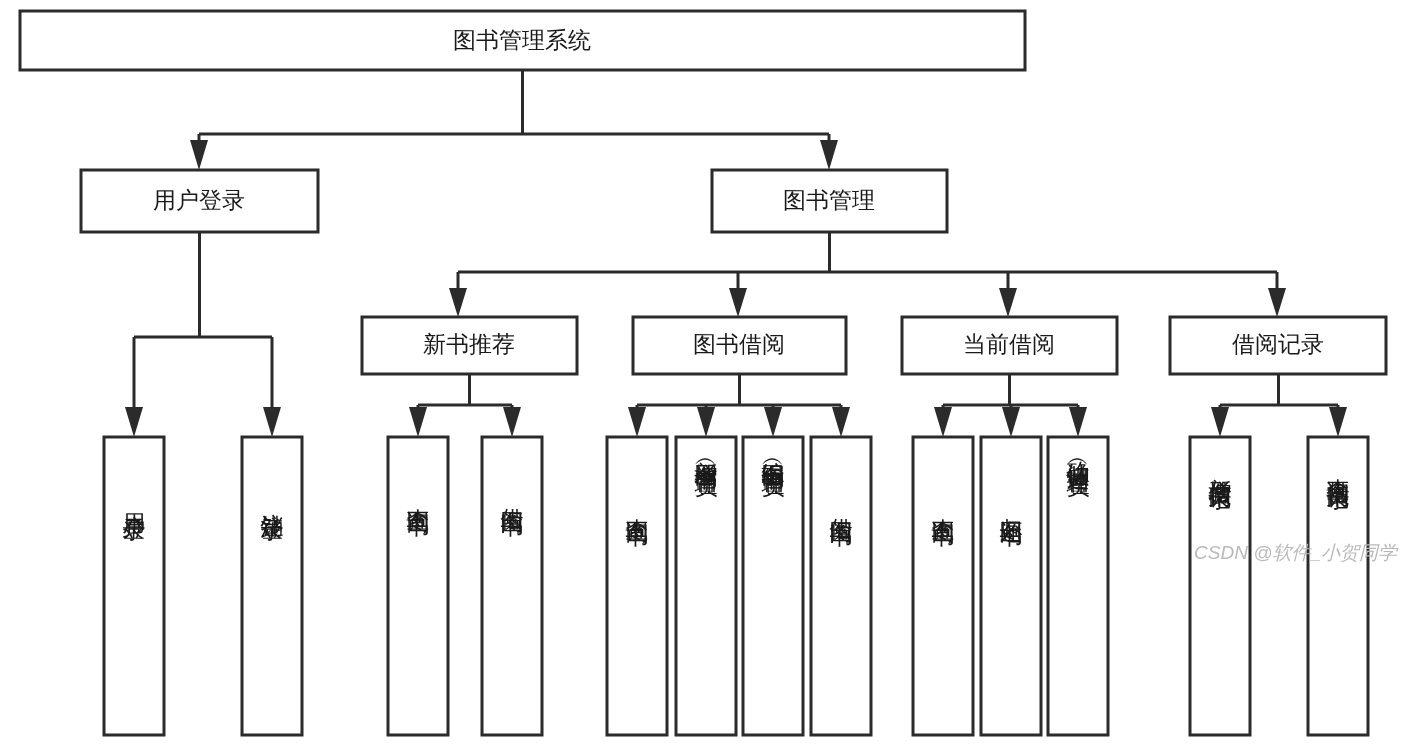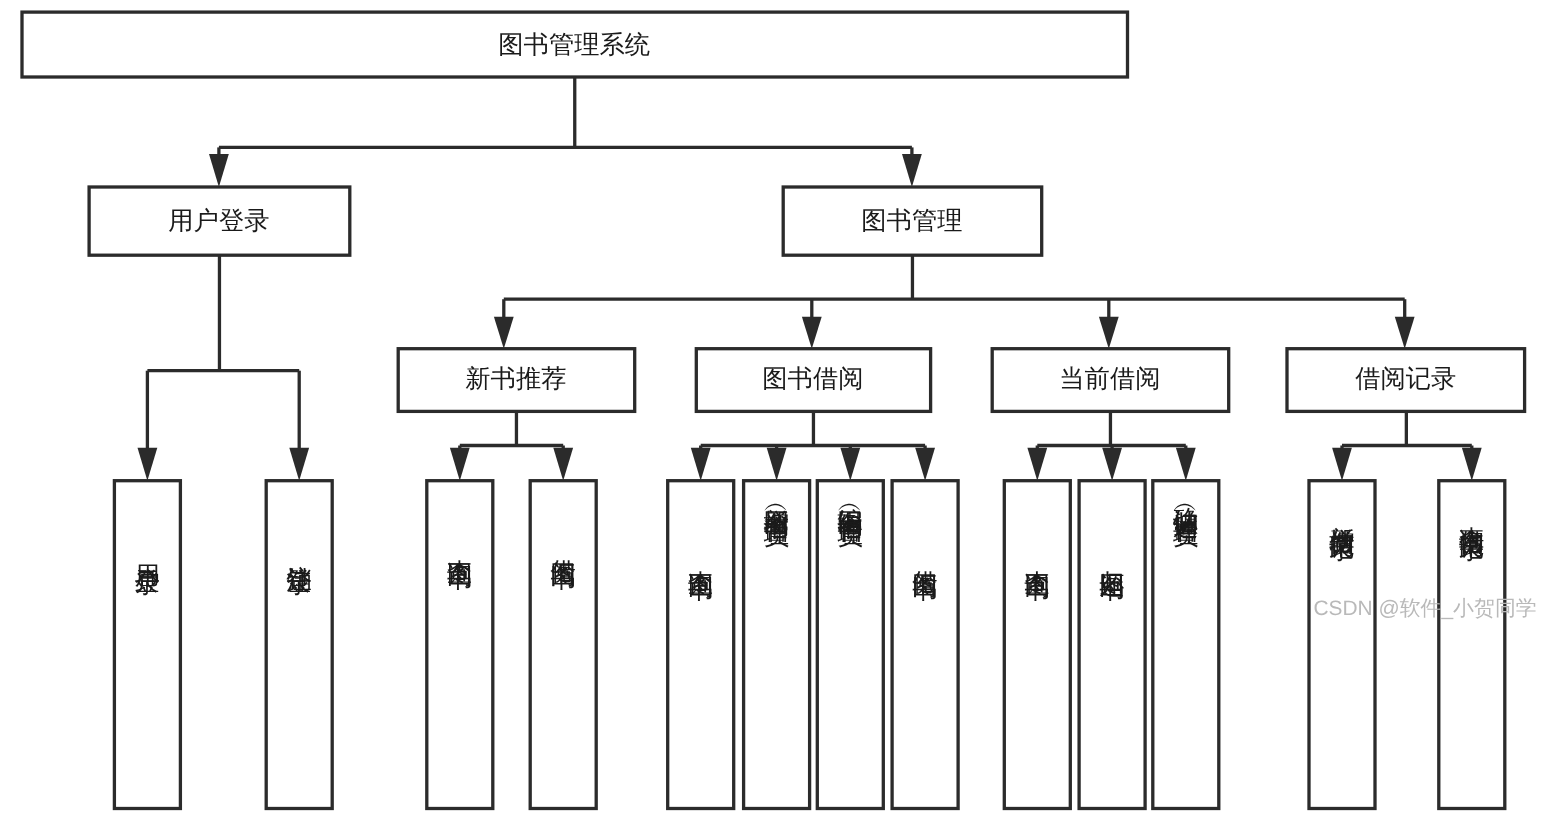--- a/index.html
+++ b/index.html
@@ -70,20 +70,21 @@
   }
   .watermark {
     position: absolute;
     right: 8px;
     bottom: 3px;
     font-family: "Liberation Sans", "DejaVu Sans", sans-serif;
     font-size: 19px;
     color: #b9b9b9;
     white-space: nowrap;
     pointer-events: none;
+    font-style: italic;
   }
 </style>
 </head>
 <body>
 
 <div id="diagram-root">
 
   <svg class="flowchart" viewBox="0 0 1405 747">
 
     <g>

